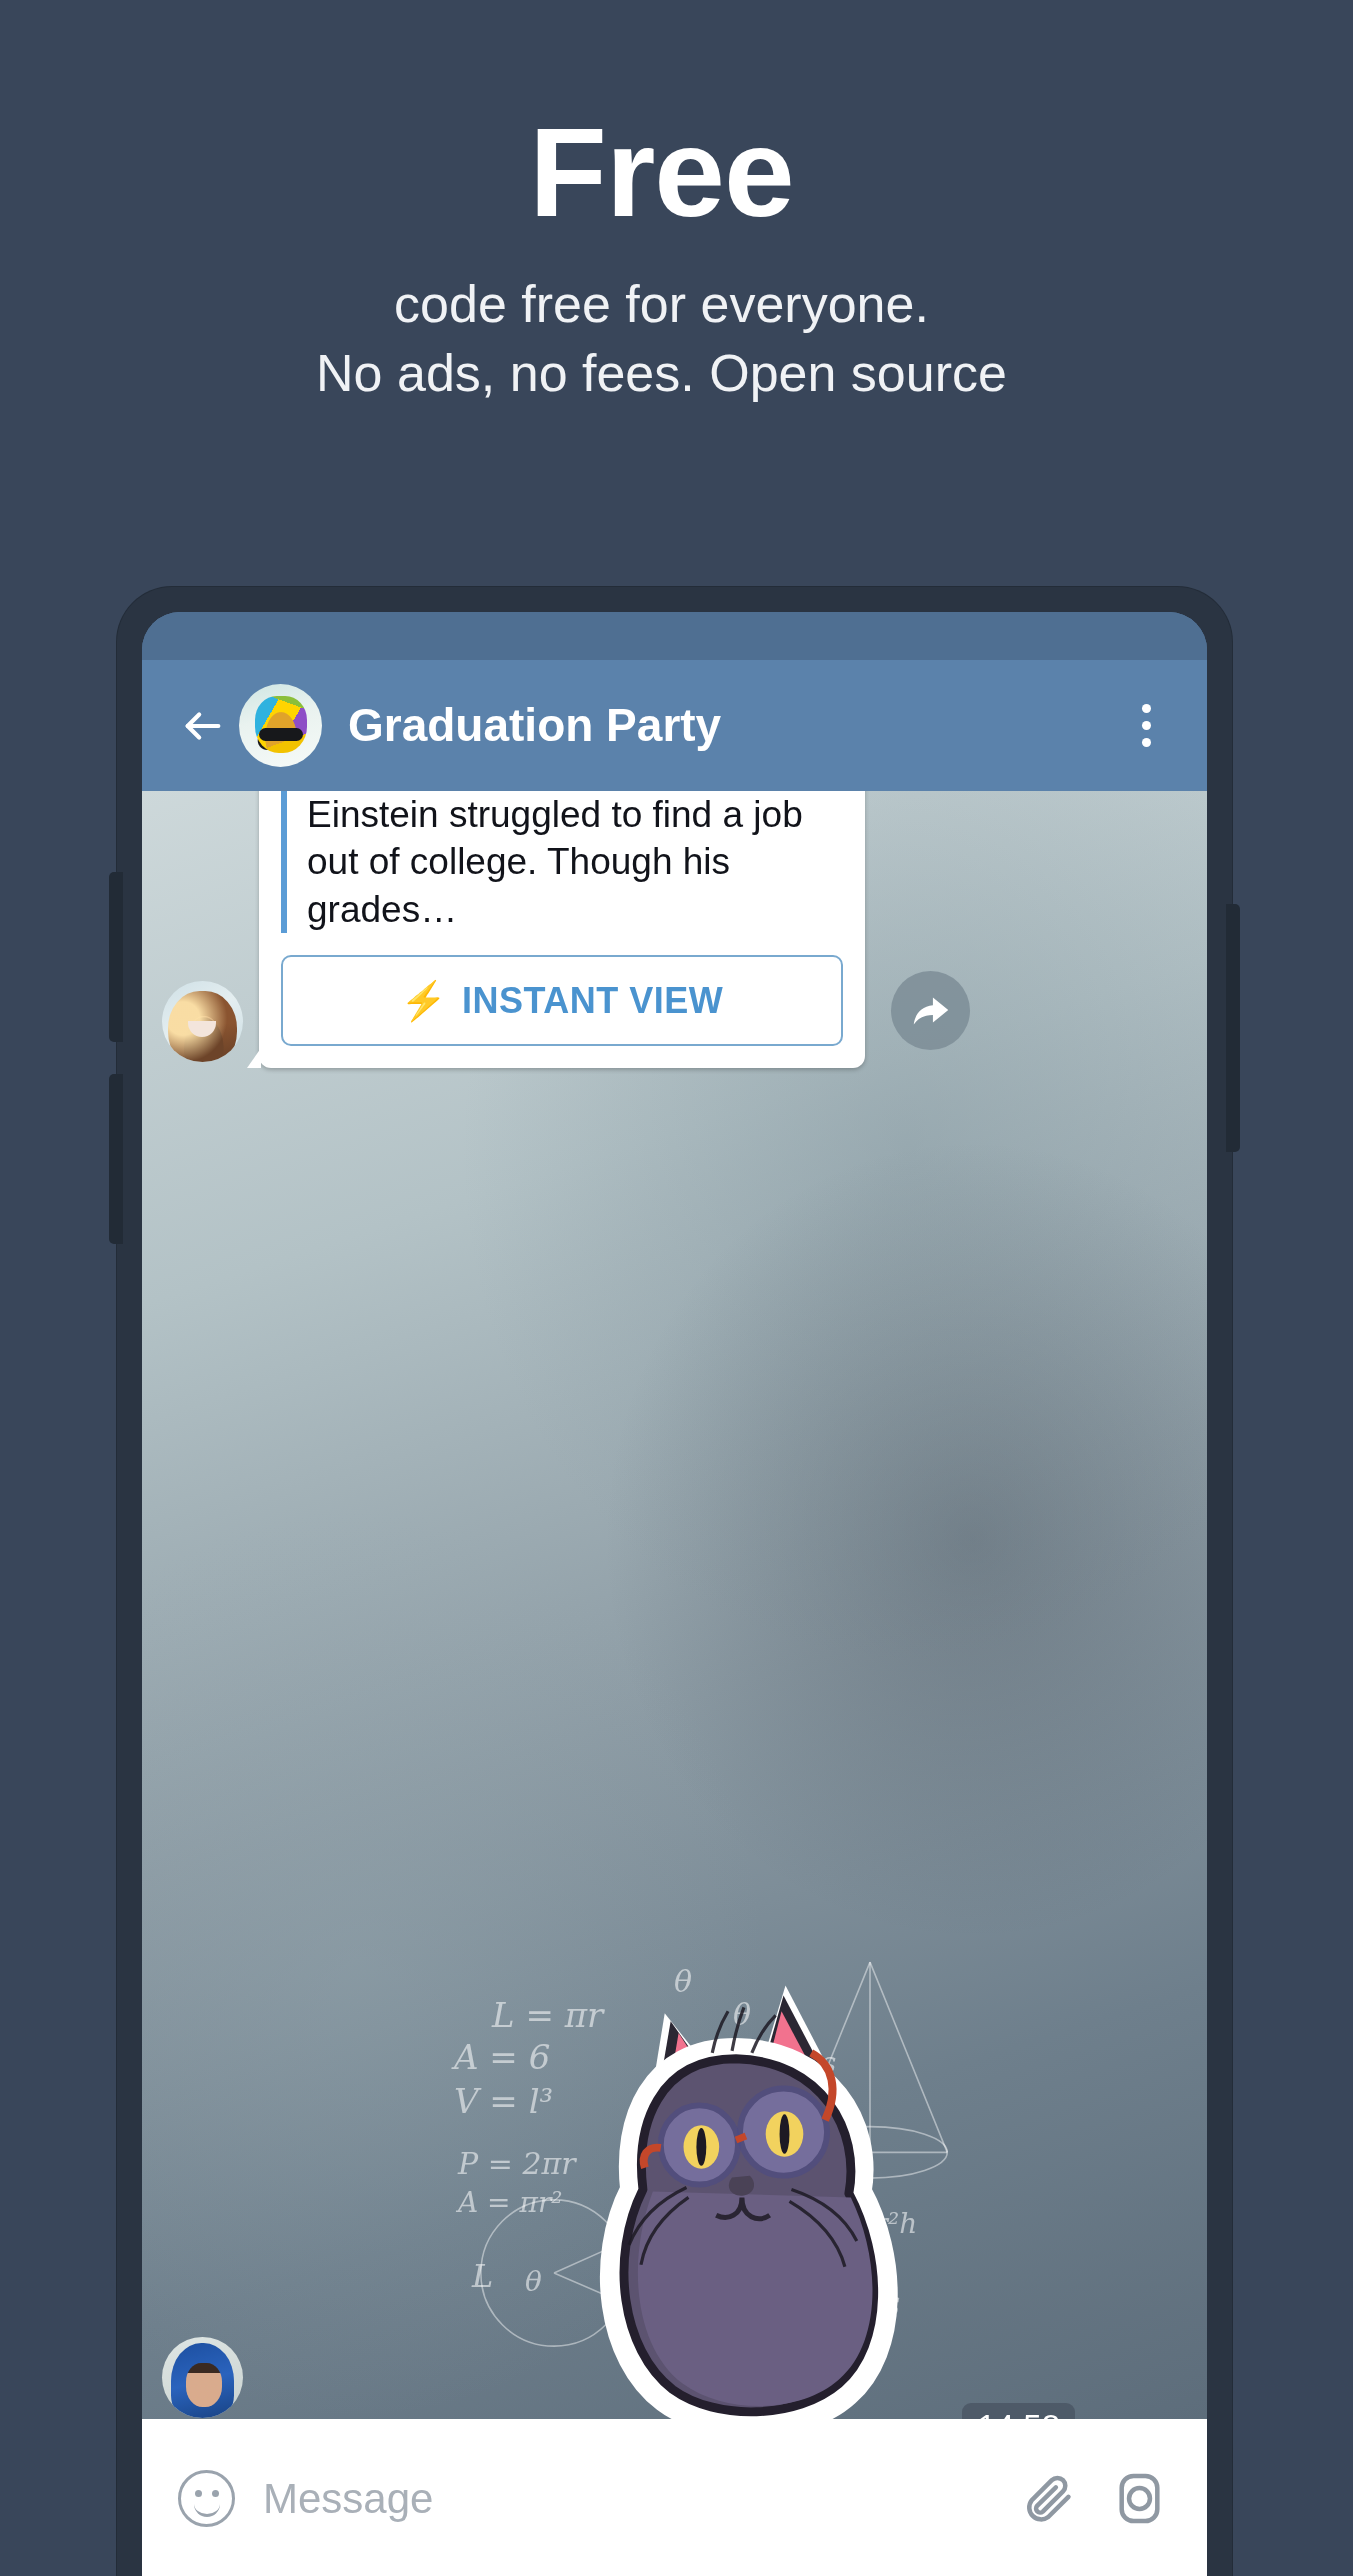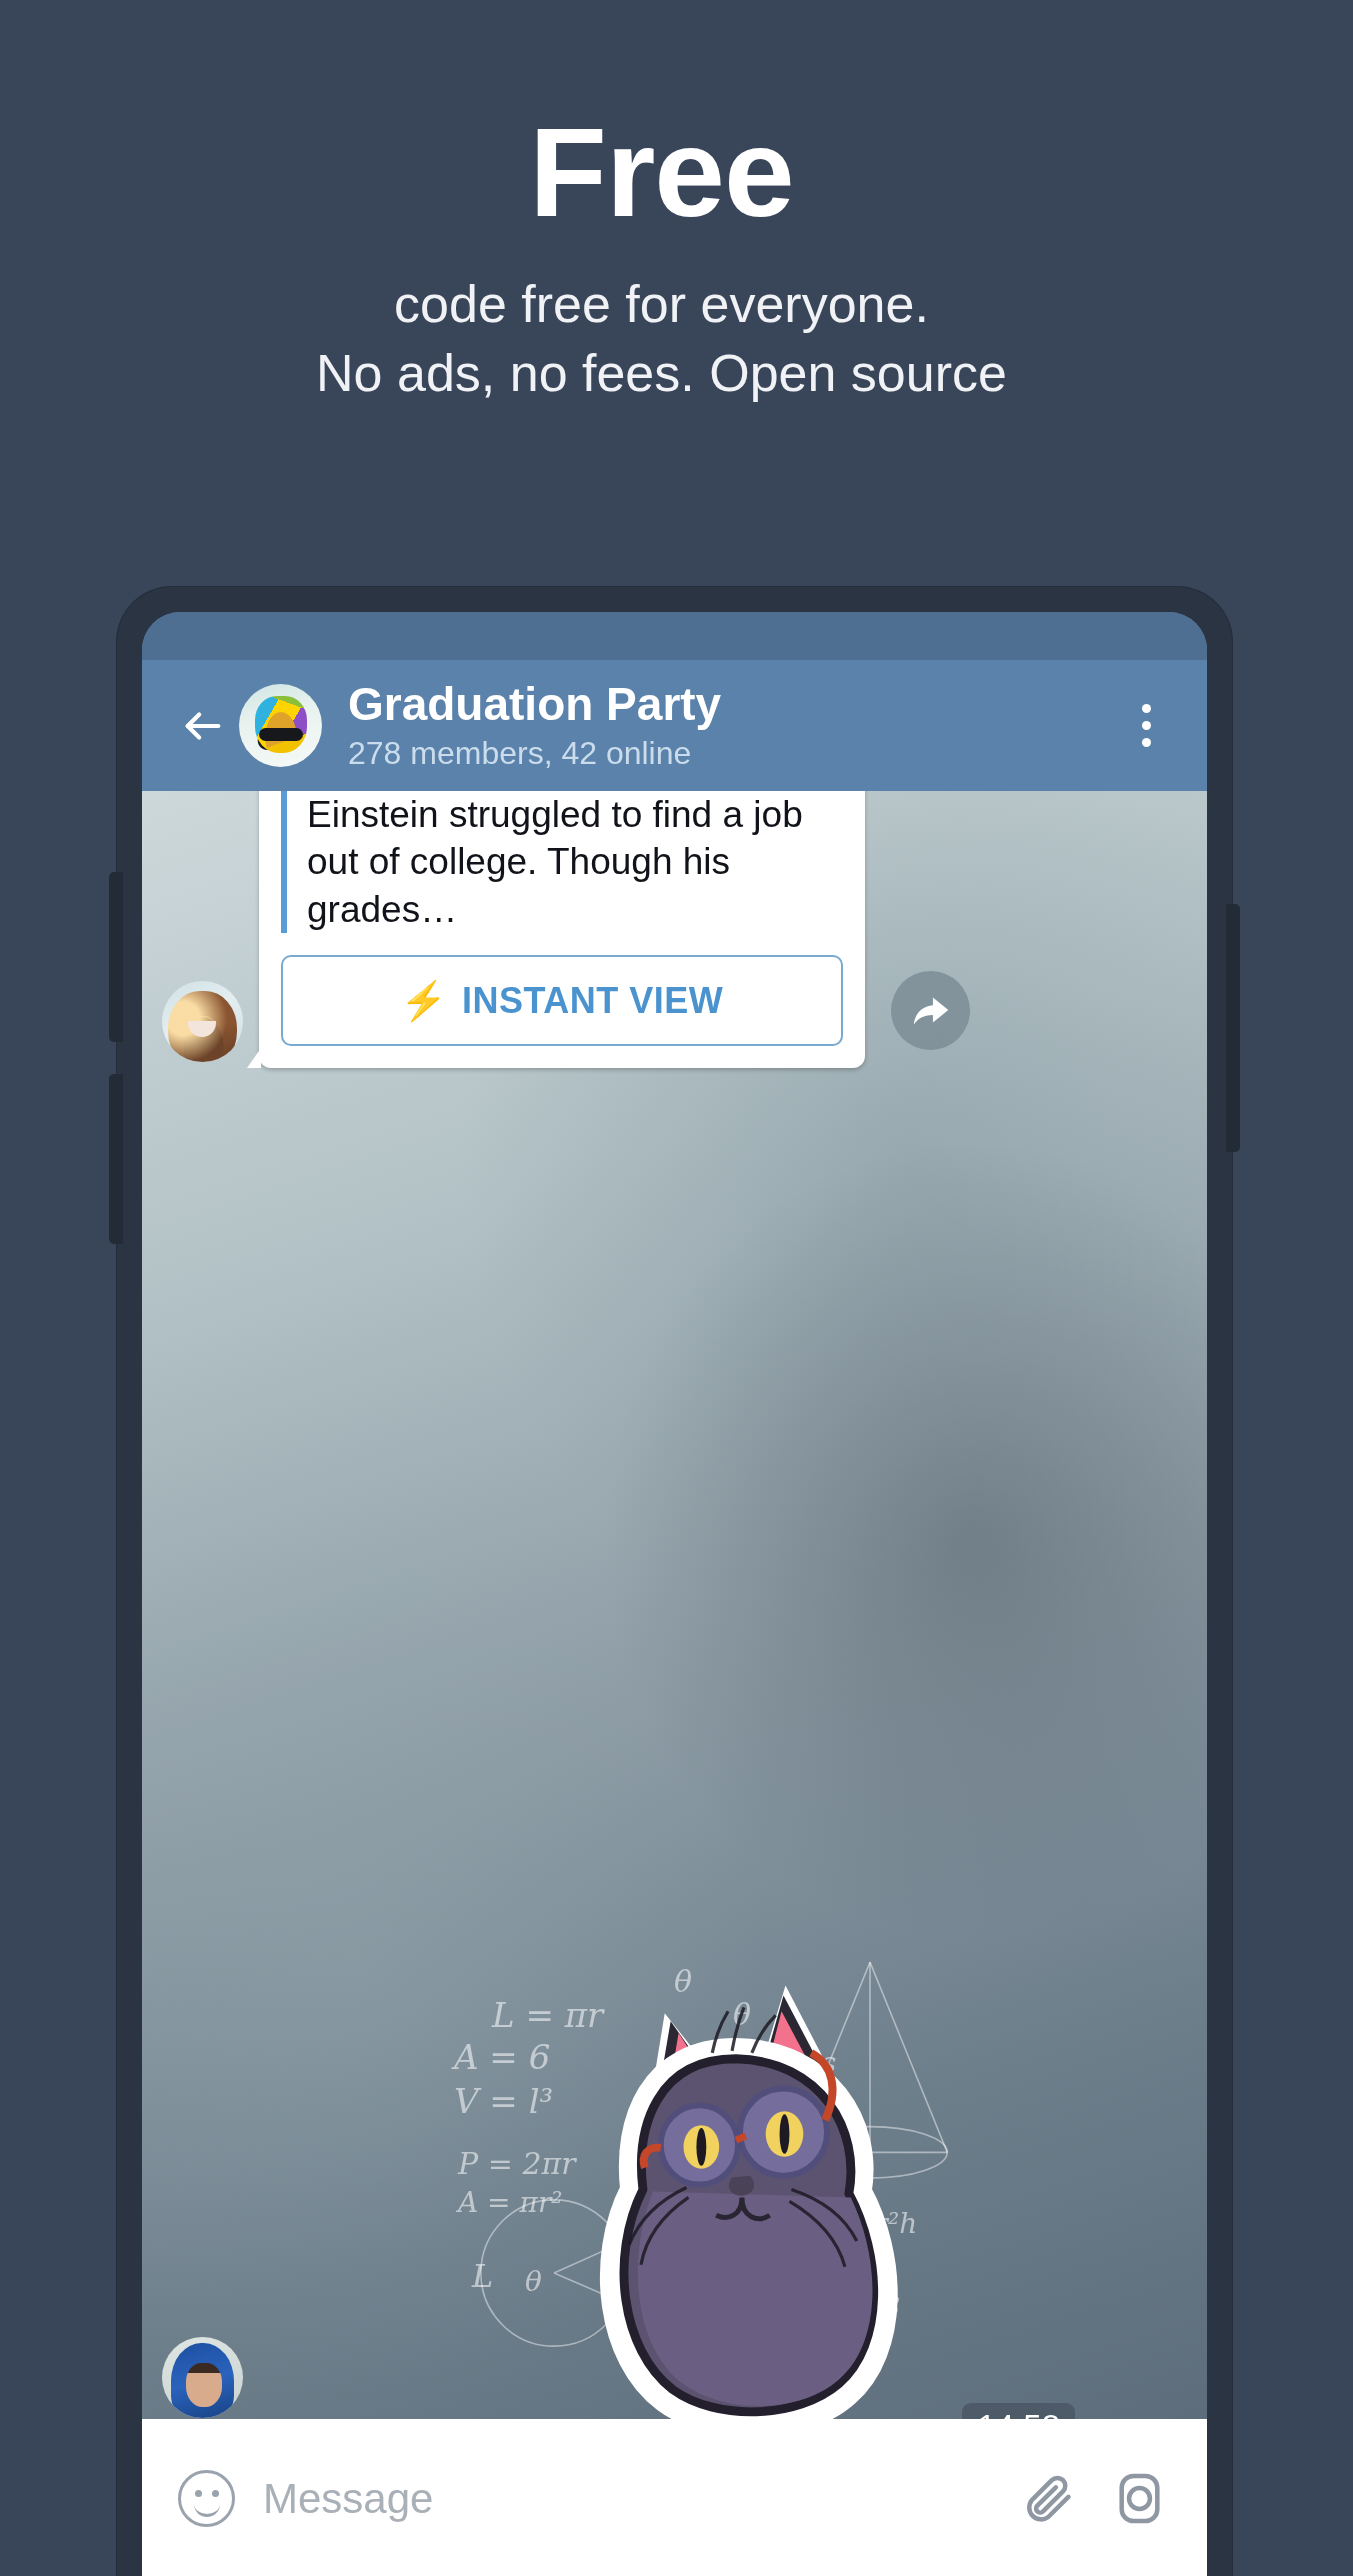--- a/index.html
+++ b/index.html
@@ -199,21 +199,20 @@
       <div class="topbar">
         <div class="back-icon">
           <svg viewBox="0 0 24 24" fill="none" stroke="#fff" stroke-width="2.2" stroke-linecap="round" stroke-linejoin="round">
             <line x1="20" y1="12" x2="4" y2="12"></line>
               <polyline points="10,6 4,12 10,18"></polyline>
           </svg>
         </div>
         <div class="chat-avatar"></div>
         <div class="chat-meta">
           <div class="chat-title">Graduation Party</div>
-          <div class="chat-status">278 members, 42 online</div>
         </div>
         <div class="kebab">
           <i></i>
             <i></i>
             <i></i>
         </div>
       </div>
 
       <div class="chatbody">
 

